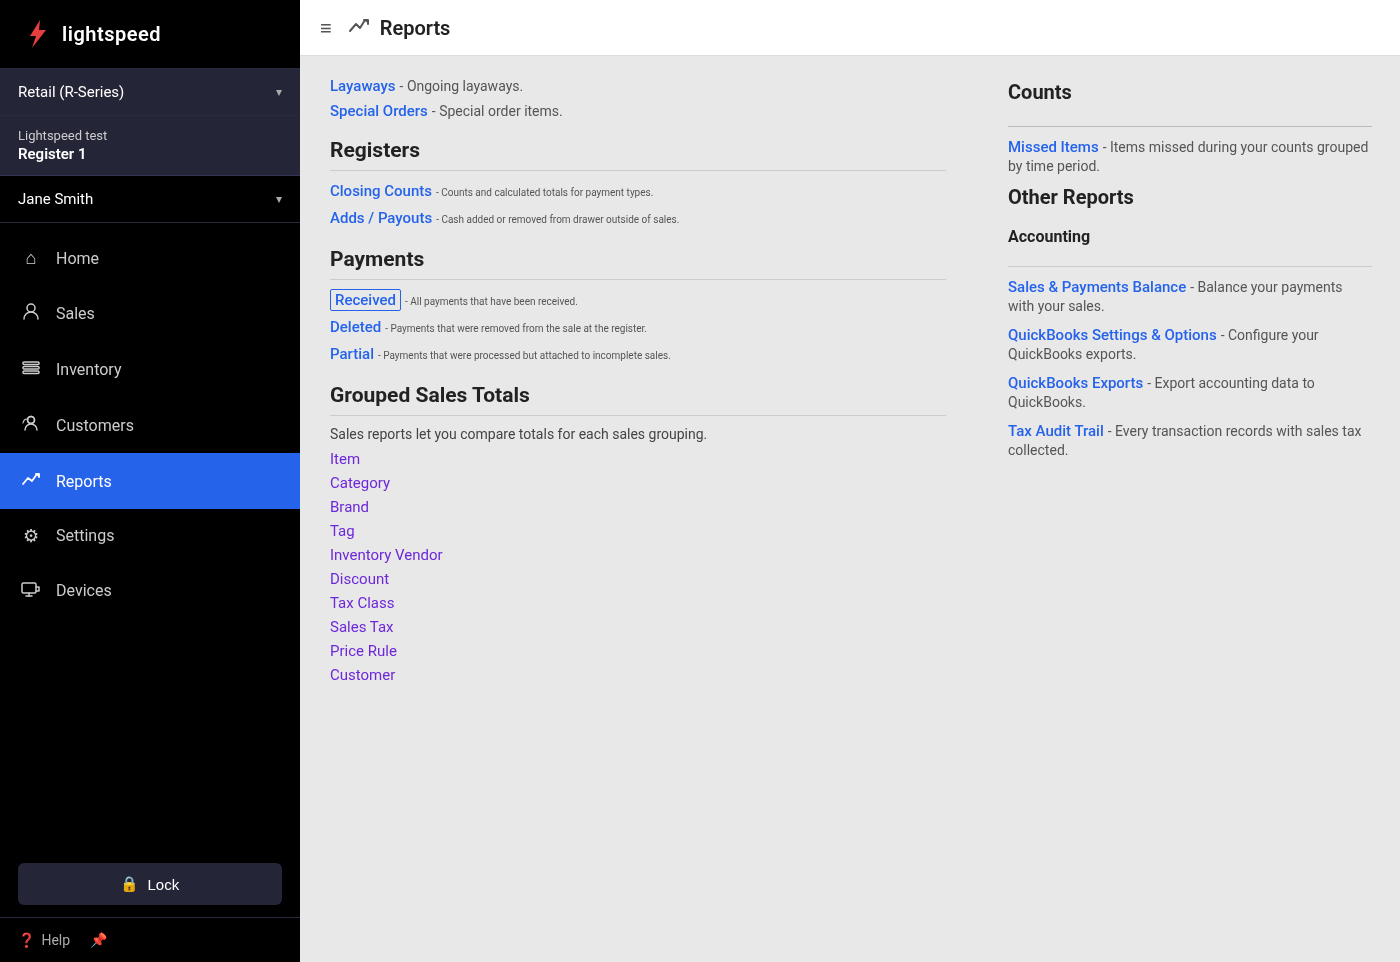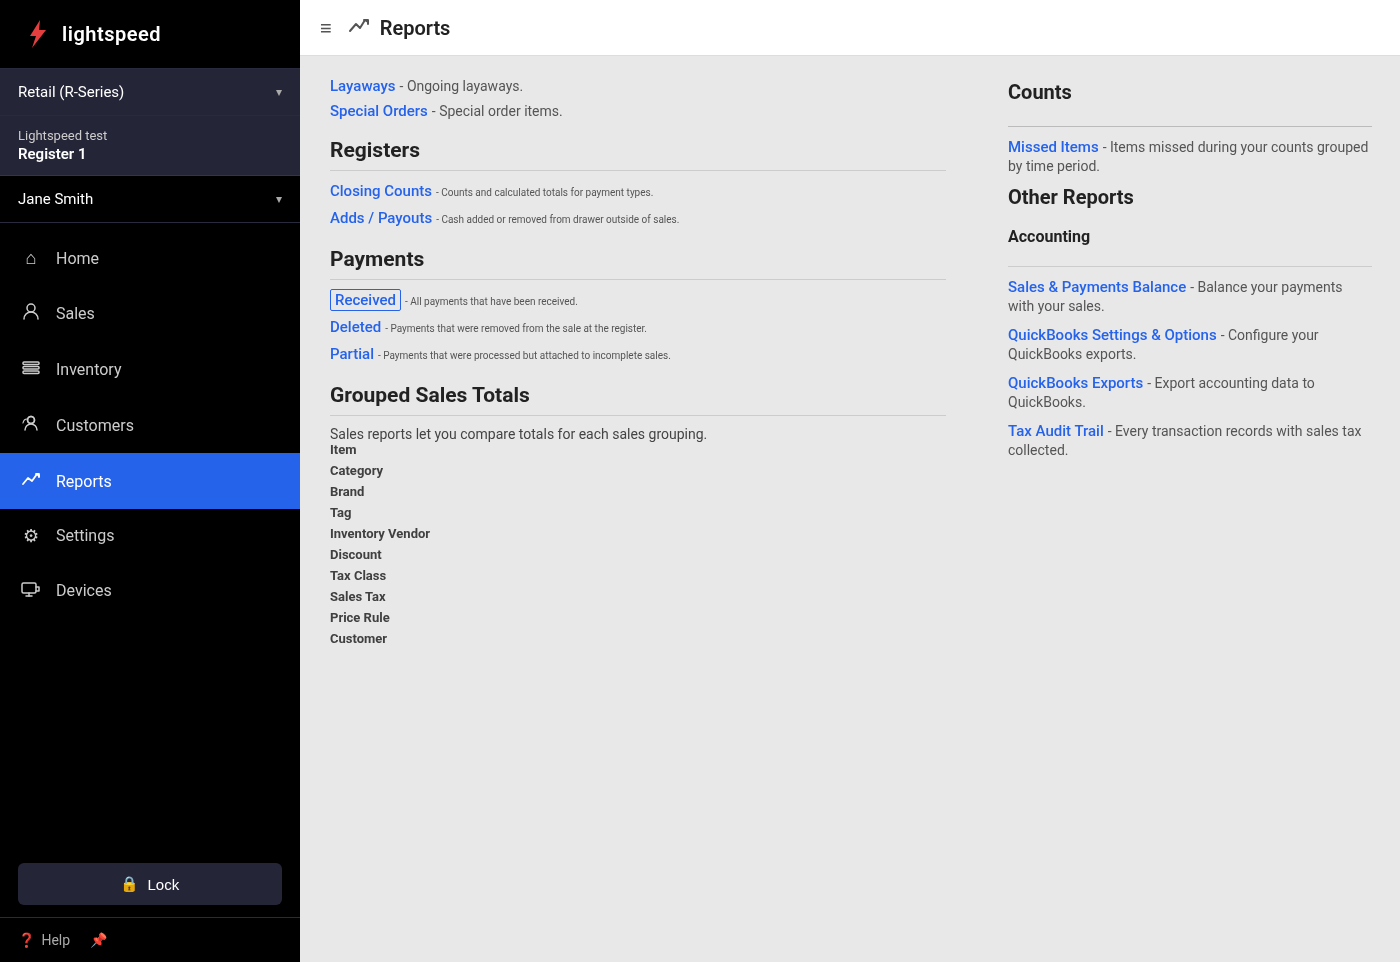--- a/index.html
+++ b/index.html
@@ -210,32 +210,32 @@
       padding: 1px 4px;
       border-radius: 2px;
     }
 
     .report-link-item .desc {
       color: #555;
       font-size: 10px;
     }
 
     .report-link-simple a {
-      color: #404040;
+      color: #6d28d9;
       text-decoration: none;
-      font-size: 13px;
-      font-weight: 700;
+      font-size: 15px;
+      font-weight: 400;
       display: block;
       margin-bottom: 6px;
     }
 
     .section-description {
       color: #444;
       font-size: 14px;
-      margin-bottom: 0;
+      margin-bottom: 8px;
     }
 
     
     .right-section-header {
       font-size: 20px;
       font-weight: 700;
       color: #222;
       margin-bottom: 8px;
       margin-top: 10px;
     }

